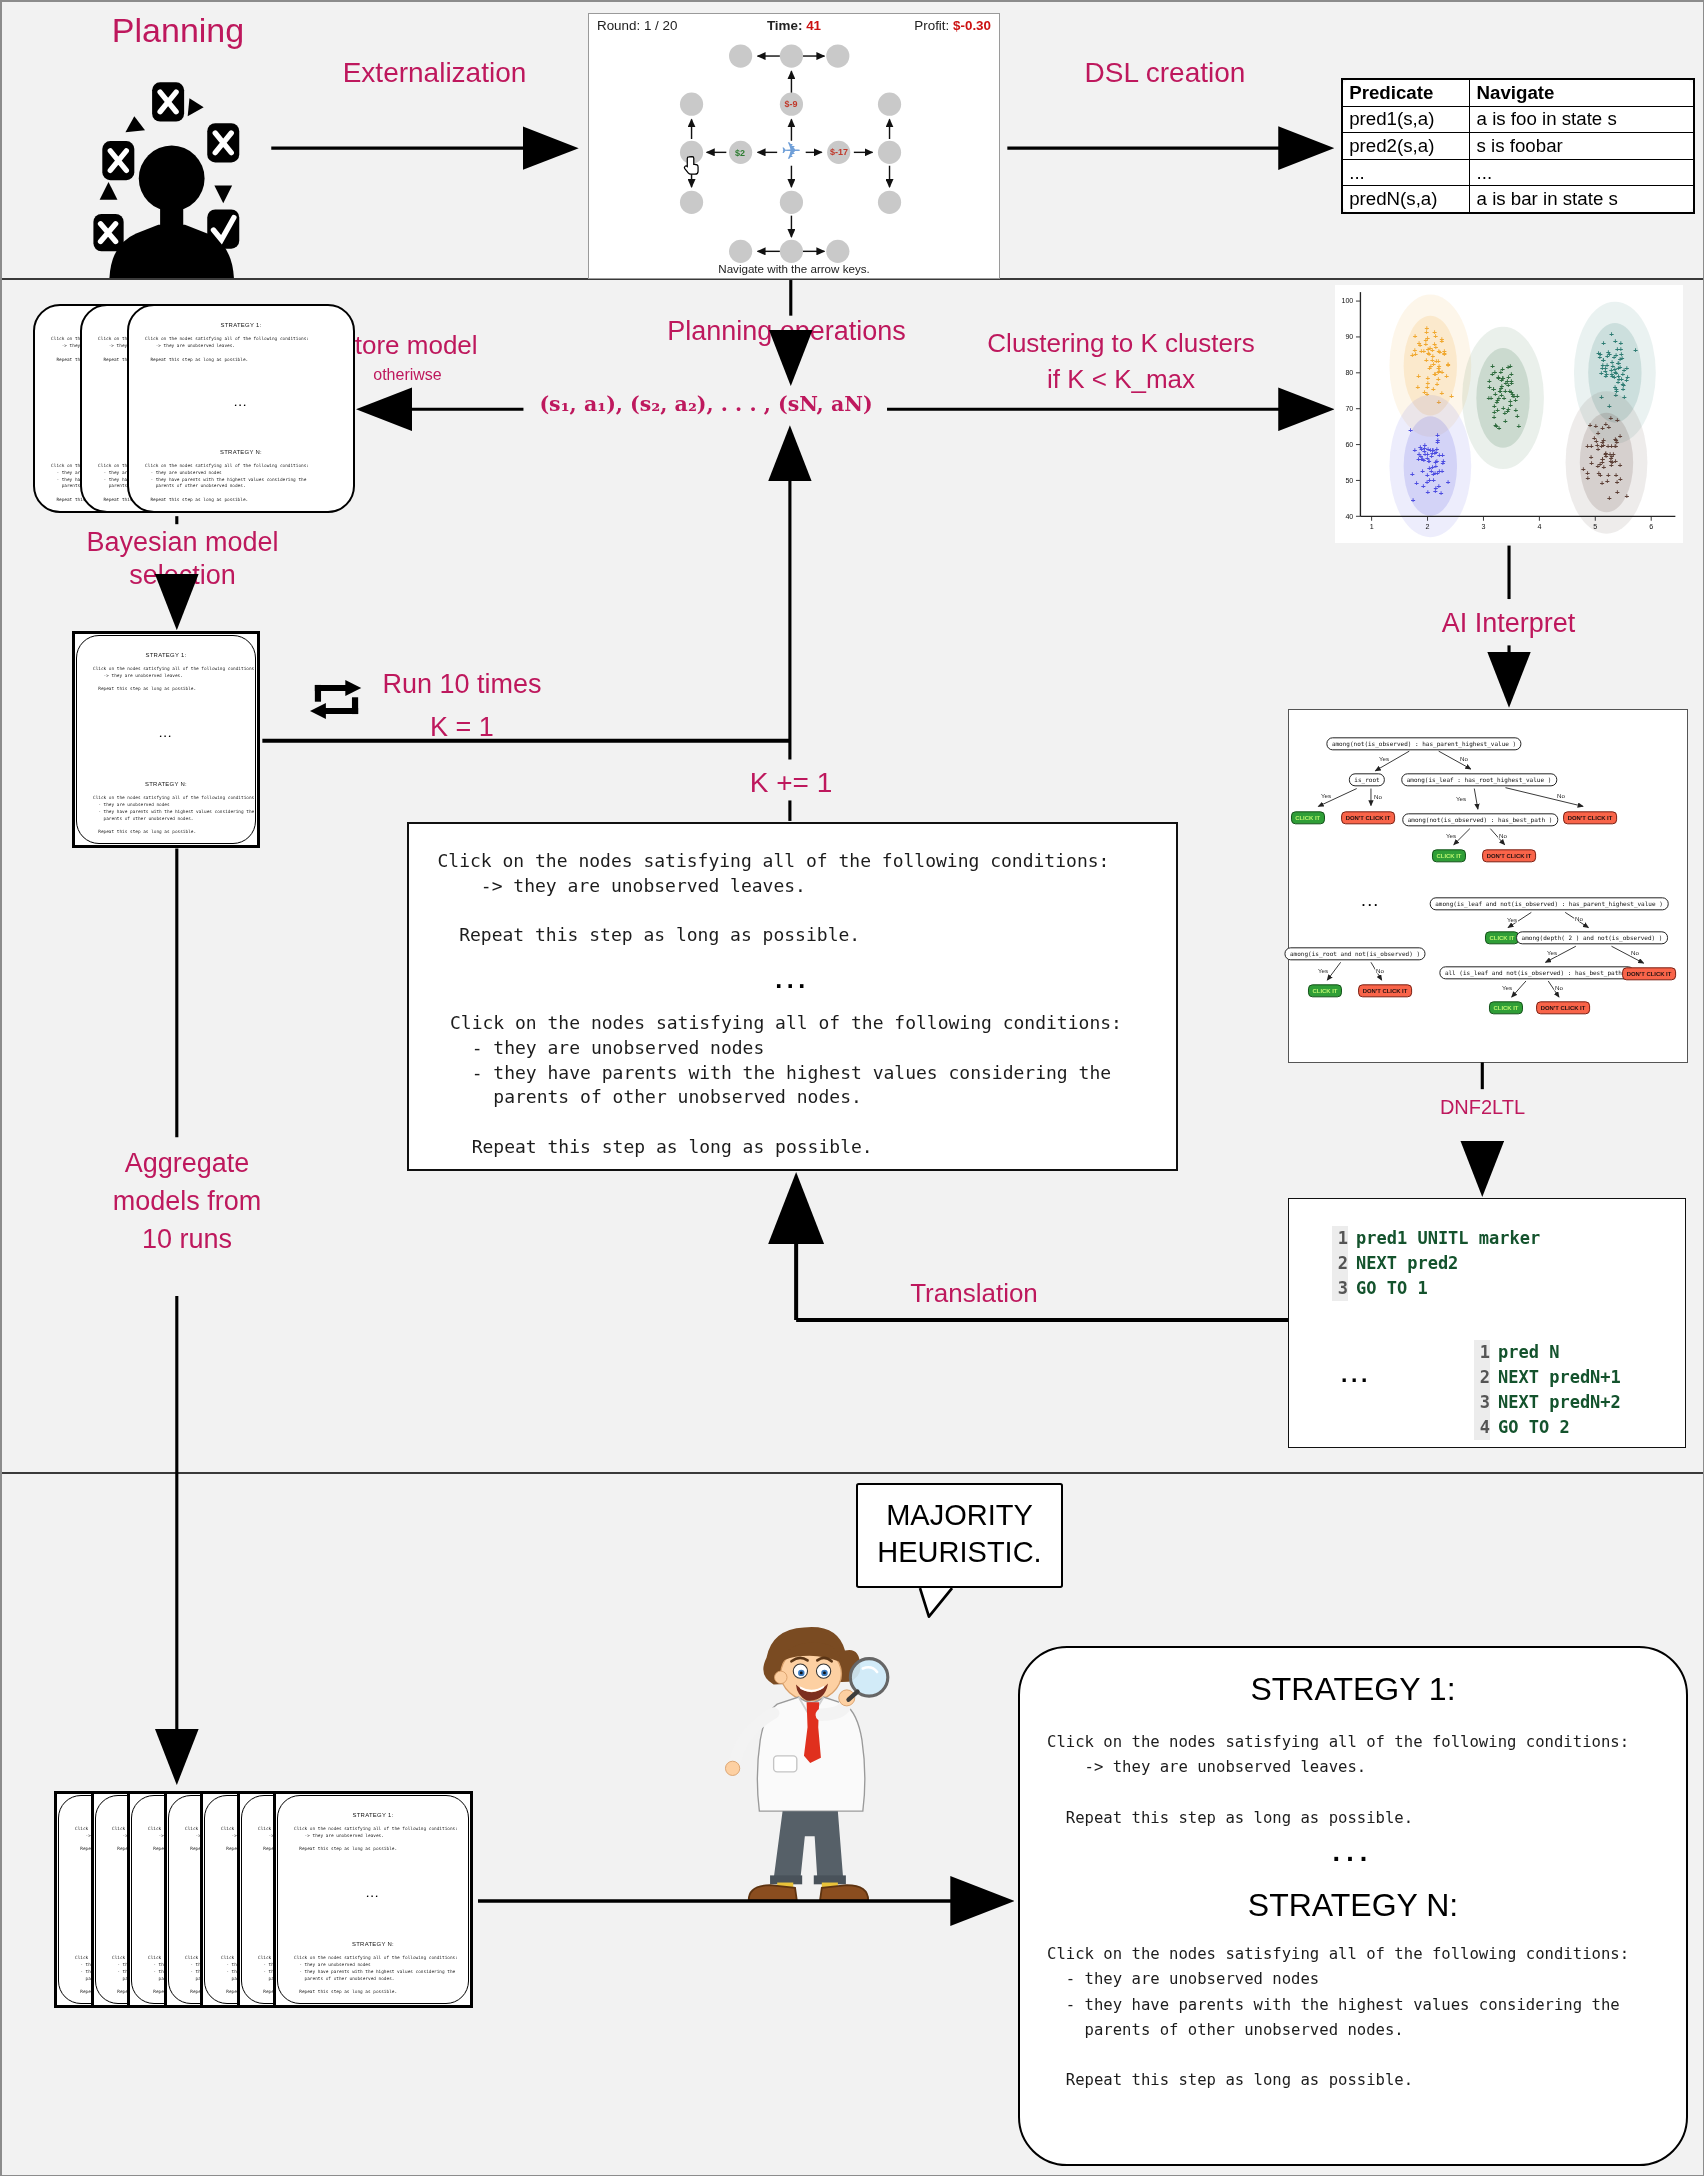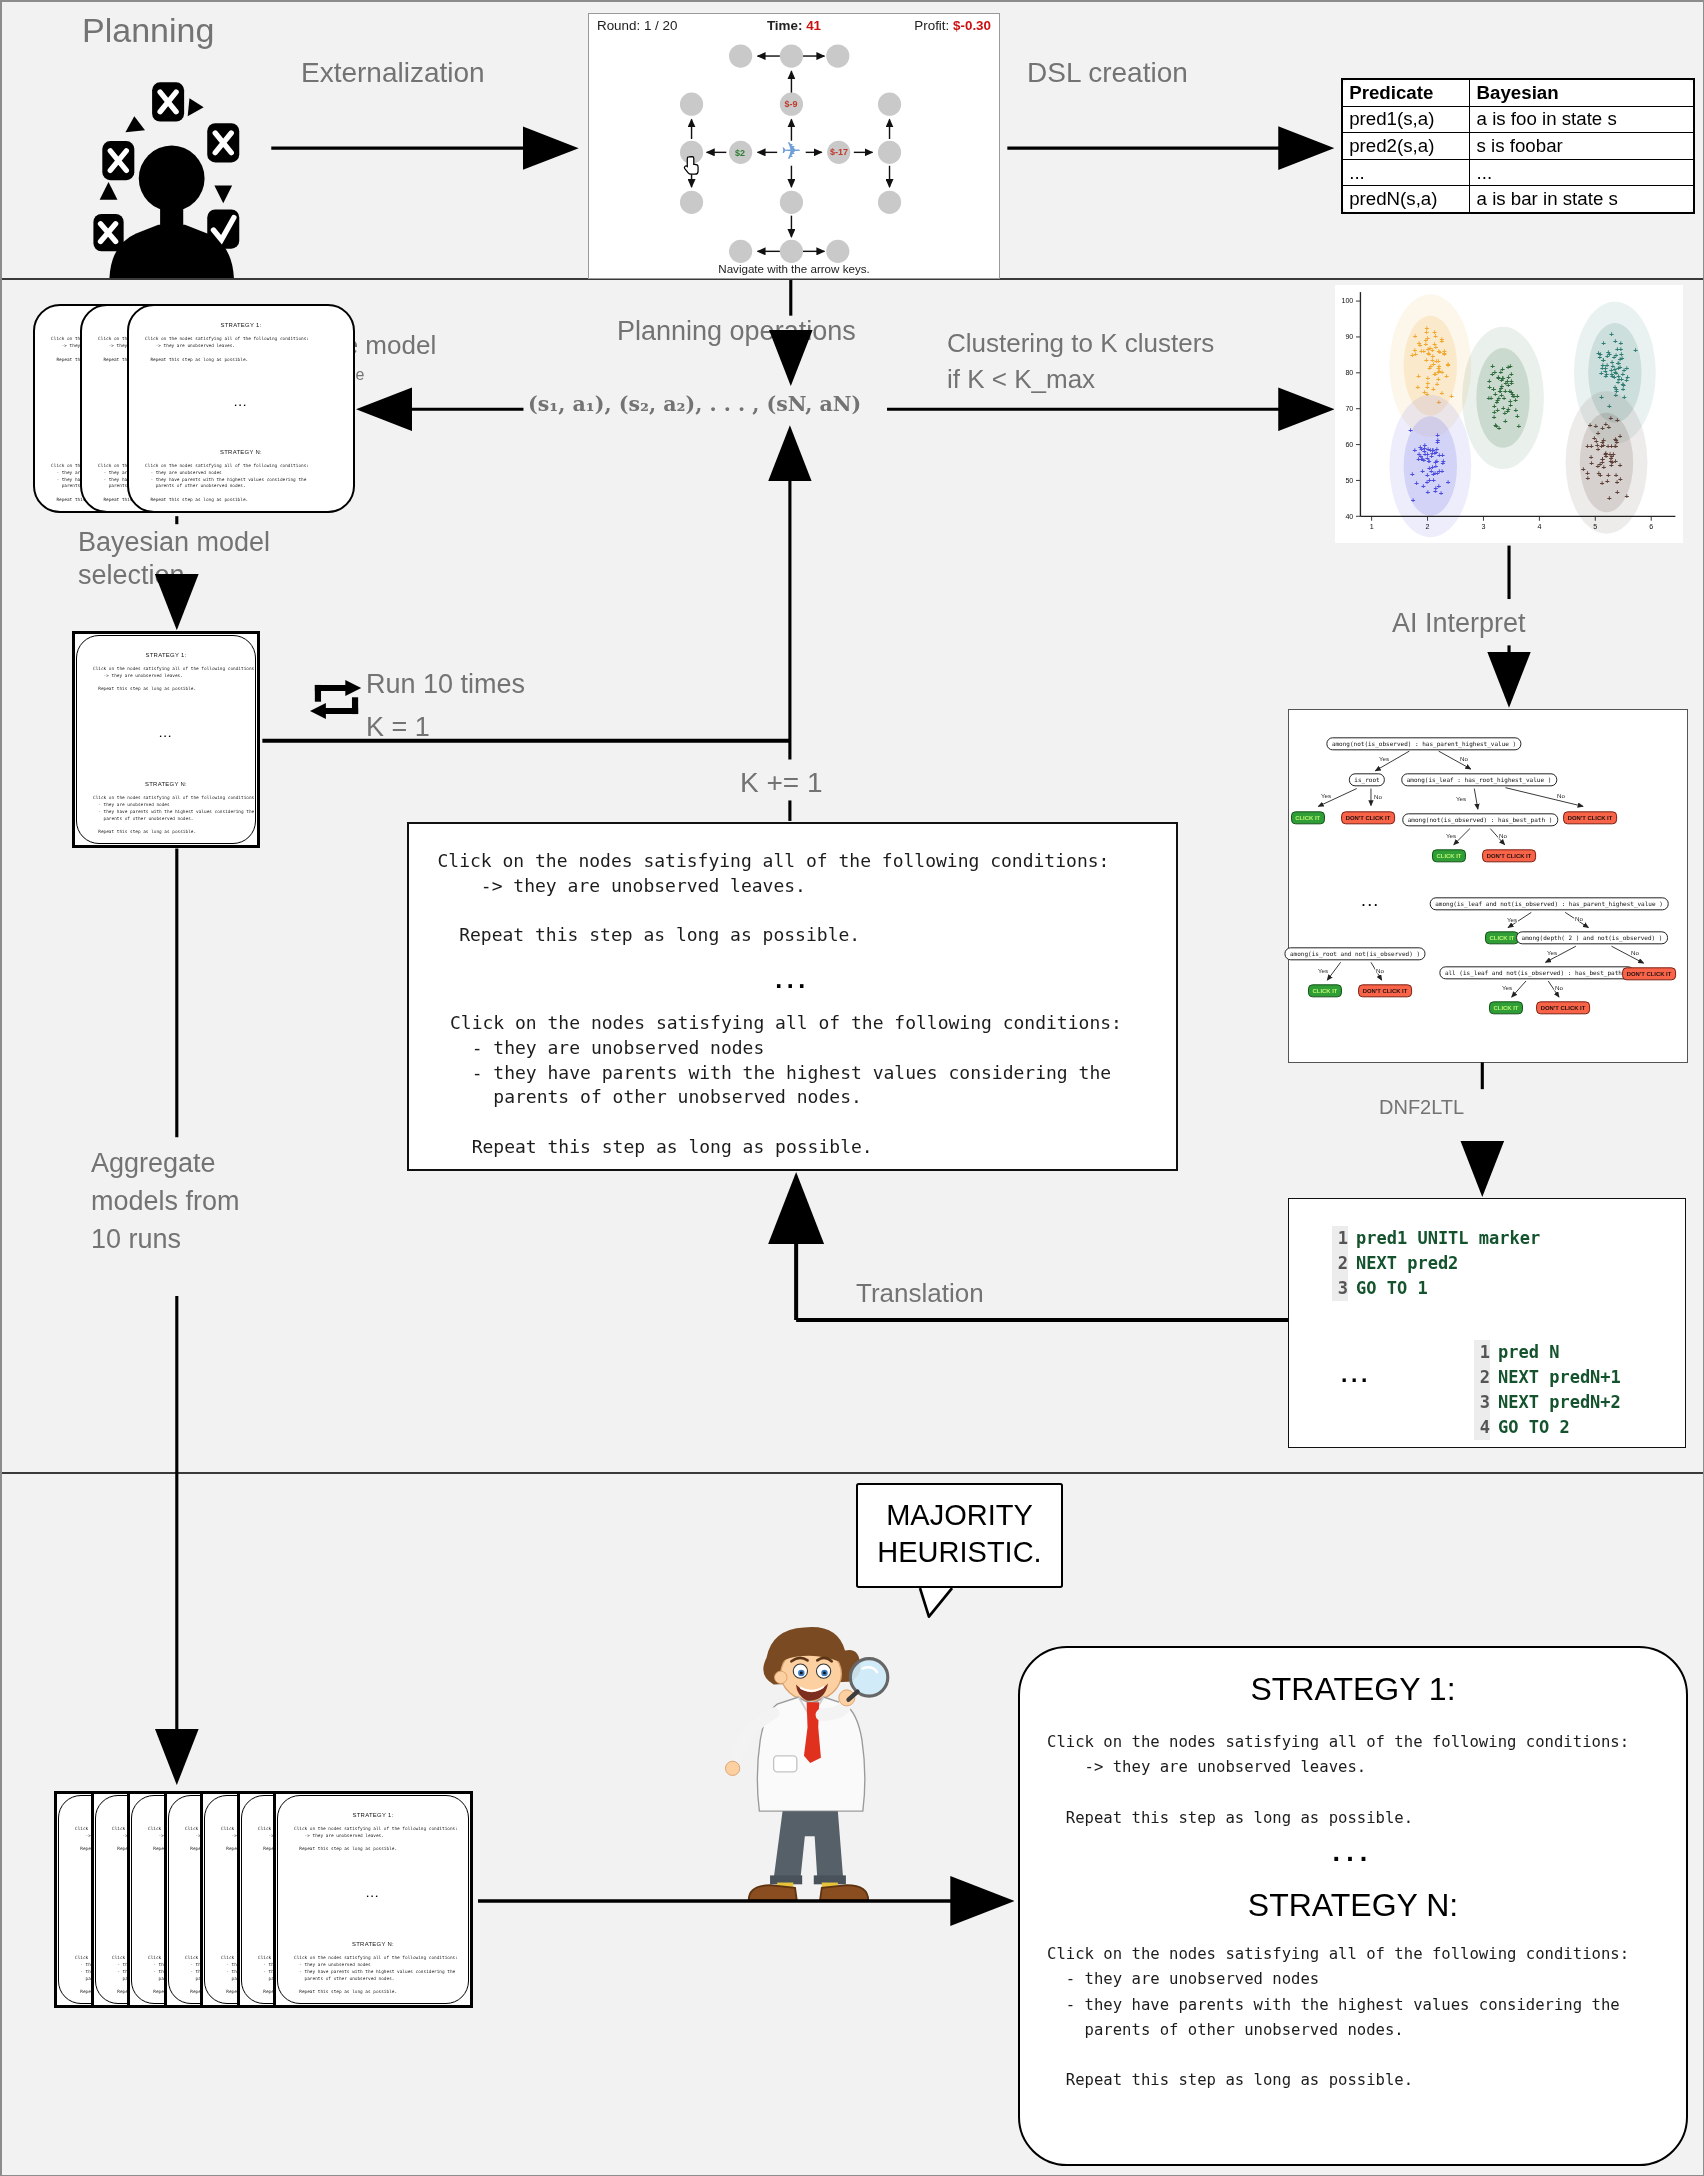--- a/index.html
+++ b/index.html
@@ -1,19 +1,19 @@
 <!DOCTYPE html>
 <html style="font-size:14.3px"><head>
 <meta charset="utf-8">
 <style>
   html,body{margin:0;padding:0;background:#d8d8d8;font-family:"Liberation Sans",sans-serif;}
   #page{position:relative;width:1705px;height:2177px;background:#f2f2f2;border:2.7px solid #8c8c8c;box-sizing:border-box;overflow:hidden;}
   .abs{position:absolute;}
   .divider{position:absolute;left:0;right:0;height:1.8px;background:#3a3a3a;}
-  .lbl{position:absolute;color:#737373;}
+  .lbl{position:absolute;text-align:center;color:#be185d;}
   .lbl.big{font-size:27px;}
   .overlay{position:absolute;left:0;top:0;pointer-events:none;}
   
   #game{position:absolute;left:586px;top:10.7px;width:412px;height:266px;background:#fff;border:0.9px solid #9a9a9a;box-sizing:border-box;}
   #game .ghead{position:absolute;left:0;right:0;top:4.5px;font-size:13.4px;color:#222;}
   #game .ghead .r{position:absolute;left:8px;}
   #game .ghead .t{position:absolute;left:50%;transform:translateX(-50%);font-weight:bold;}
   #game .ghead .p{position:absolute;right:8px;}
   .redv{color:#cc1111;font-weight:bold;}
   #game .gfoot{position:absolute;left:0;right:0;bottom:2.7px;text-align:center;font-size:11.6px;color:#222;}
@@ -161,21 +161,21 @@
     <div class="nodeval nv-red" style="left:250px;top:138px;">$-17</div>
     <div class="gfoot">Navigate with the arrow keys.</div>
   </div>
 
   <div class="lbl" style="left:1025px;top:55px;width:276px;font-size:28px;">DSL creation</div>
 
   <table id="dsl">
     <tbody>
         <tr>
       <th class="c1">Predicate</th>
-      <th class="c2">Bayesian</th>
+      <th class="c2">Navigate</th>
     </tr>
     <tr>
           <td>pred1(s,a)</td>
           <td>a is foo in state s</td>
         </tr>
     <tr>
           <td>pred2(s,a)</td>
           <td>s is foobar</td>
         </tr>
     <tr>

